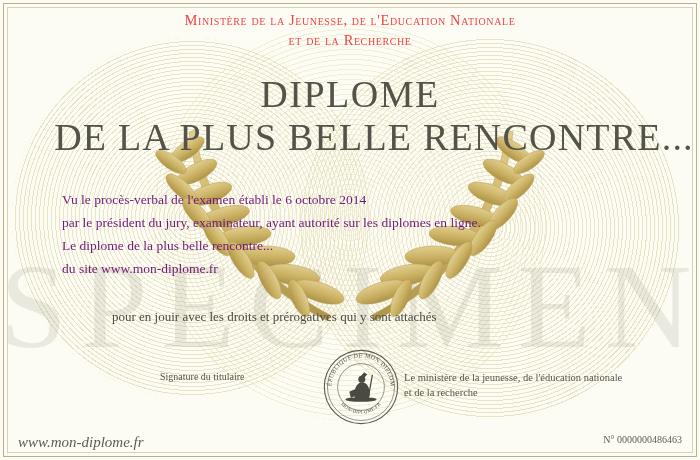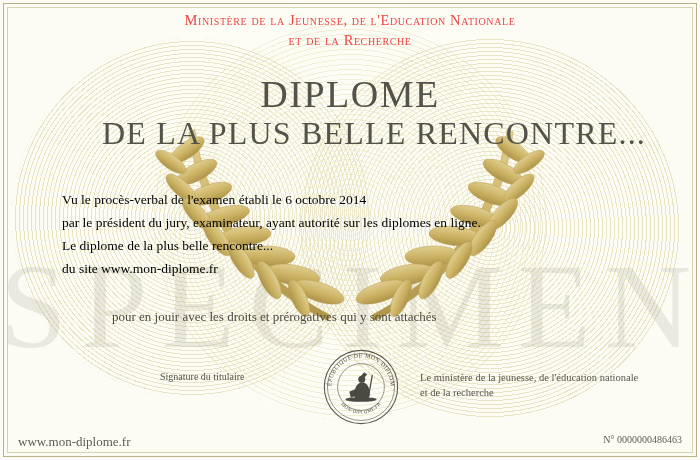--- a/index.html
+++ b/index.html
@@ -106,35 +106,35 @@
     text-align: center;
     font-size: 38px;
     letter-spacing: 1.5px;
     color: #545349;
   }
   .title2 {
     position: absolute;
     left: 0; right: 0;
     top: 115px;
     text-align: center;
-    font-size: 32px;
+    font-size: 38px;
     letter-spacing: 1.2px;
     color: #545349;
     white-space: nowrap;
     padding-left: 48px;
   }
 
   .body {
     position: absolute;
     left: 62px;
     top: 188px;
     width: 560px;
     font-size: 13.5px;
     line-height: 23px;
-    color: #000000;
+    color: #701a75;
   }
   .body .line { display: block; }
 
   .rights {
     position: absolute;
     left: 112px;
     top: 309px;
     font-size: 13px;
     color: #4b4a41;
   }
@@ -149,39 +149,39 @@
     text-align: right;
   }
   .sig-right {
     position: absolute;
     left: 404px;
     top: 370px;
     width: 240px;
     font-size: 10.5px;
     color: #55544b;
     line-height: 15px;
-    margin-left: 16px;
   }
 
   
   .seal {
     position: absolute;
     left: 322px;
     top: 348px;
     width: 78px;
     height: 78px;
   }
 
   
   .footer-left {
     position: absolute;
     left: 18px;
     top: 434px;
-    font-size: 13px;
+    font-size: 15px;
     color: #5d5c53;
+    font-style: italic;
   }
   .footer-right {
     position: absolute;
     right: 18px;
     top: 434px;
     font-size: 10px;
     color: #5d5c53;
     text-align: right;
   }
 </style>

